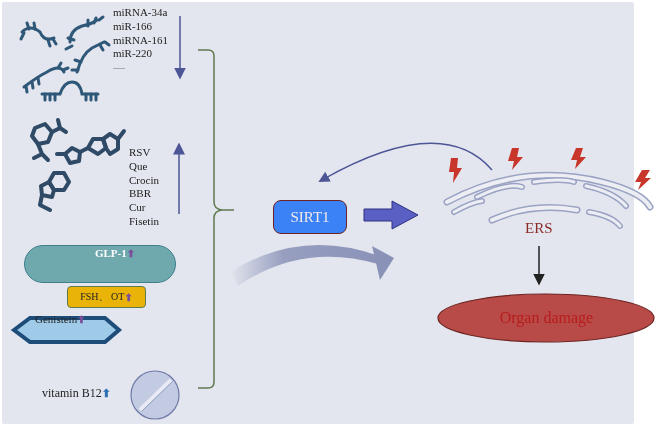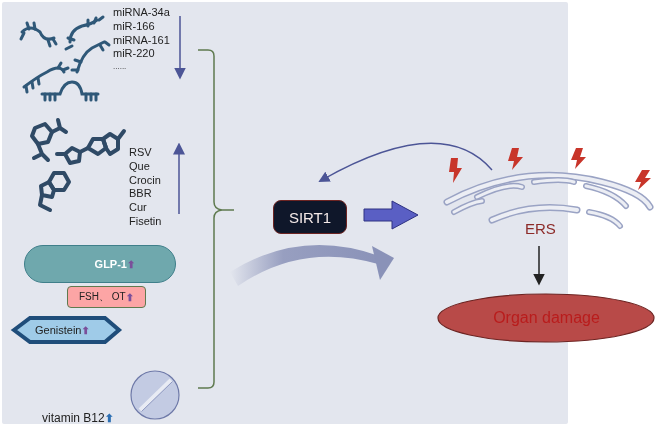--- a/index.html
+++ b/index.html
@@ -1,28 +1,28 @@
 <!DOCTYPE html>
 <html><head>
 <meta charset="utf-8">
 <style>
   html, body { margin:0; padding:0; background:#ffffff; }
   body { width:670px; height:427px; position:relative; overflow:hidden; font-family:"Liberation Sans", sans-serif; }
-  #canvas { position:absolute; left:2px; top:2px; width:566px; height:422px; background:#e3e6ee; border-radius:2px; }
+  #canvas { position:absolute; left:2px; top:2px; width:632px; height:422px; background:#e3e6ee; border-radius:2px;font-family:Liberation Serif, serif; }
   .abs { position:absolute; }
   .list { font-size:11px; color:#222; line-height:13.8px; white-space:nowrap; }
   .up { color:#7a4f9a; font-weight:bold; font-size:10px; }
   .upblue { color:#2d6fb3; font-weight:bold; font-size:11px; }
-  #glp { left:22px; top:243px; width:120px; height:36px; background:#6fa8ad; border:1.5px solid #3f7f8a; border-radius:19px; color:#fff; font-weight:bold; font-size:11px; text-align:center; line-height:14px; display:flex; flex-direction:column; justify-content:center;padding-left:30px; }
-  #fsh { left:65px; top:284px; width:77px; height:20px; background:#fca5a5; border:1.5px solid #5f7a4f; border-radius:4px; font-size:10px; color:#222; display:flex; align-items:center; justify-content:center; }
-  #sirt1 { left:271px; top:198px; width:72px; height:32px; background:#0f172a; border:1.5px solid #6d2422; border-radius:8px; color:#f4e9e8; font-size:15px; display:flex; align-items:center; justify-content:center;text-align:center; }
+  #glp { left:22px; top:243px; width:120px; height:36px; background:#6fa8ad; border:1.5px solid #3f7f8a; border-radius:19px; color:#fff; font-weight:bold; font-size:11px; text-align:center; line-height:14px; display:flex; flex-direction:row; justify-content:center;padding-left:30px; }
+  #fsh { left:65px; top:284px; width:77px; height:20px; background:#eab308; border:1.5px solid #5f7a4f; border-radius:4px; font-size:10px; color:#222; display:flex; align-items:center; justify-content:center; }
+  #sirt1 { left:271px; top:198px; width:72px; height:32px; background:#3b82f6; border:1.5px solid #6d2422; border-radius:8px; color:#f4e9e8; font-size:15px; display:flex; align-items:center; justify-content:center;text-align:center; }
   #ers-label { left:523px; top:218px; font-size:15px; color:#8c2a28; }
   #organ { left:437px; top:292px; width:215px; height:48px; color:#b91c1c; font-size:16px; display:flex; align-items:center; justify-content:center; }
-  #genistein-label { left:33px; top:322px; font-size:11px; color:#222; }
-  #vitb12 { left:40px; top:384px; font-size:12px; color:#222; white-space:nowrap;margin-top:25px; }
+  #genistein-label { left:33px; top:311px; font-size:11px; color:#222; }
+  #vitb12 { left:40px; top:384px; font-size:12px; color:#222; white-space:nowrap; }
 </style>
 </head>
 <body>
 
 <div id="canvas">
 
   <svg class="abs" style="left:0;top:0" width="666" height="422">
     <defs>
       <linearGradient id="curveGrad" x1="0" y1="0" x2="1" y2="0">
         <stop offset="0" stop-color="#8a92b8" stop-opacity="0"></stop>

